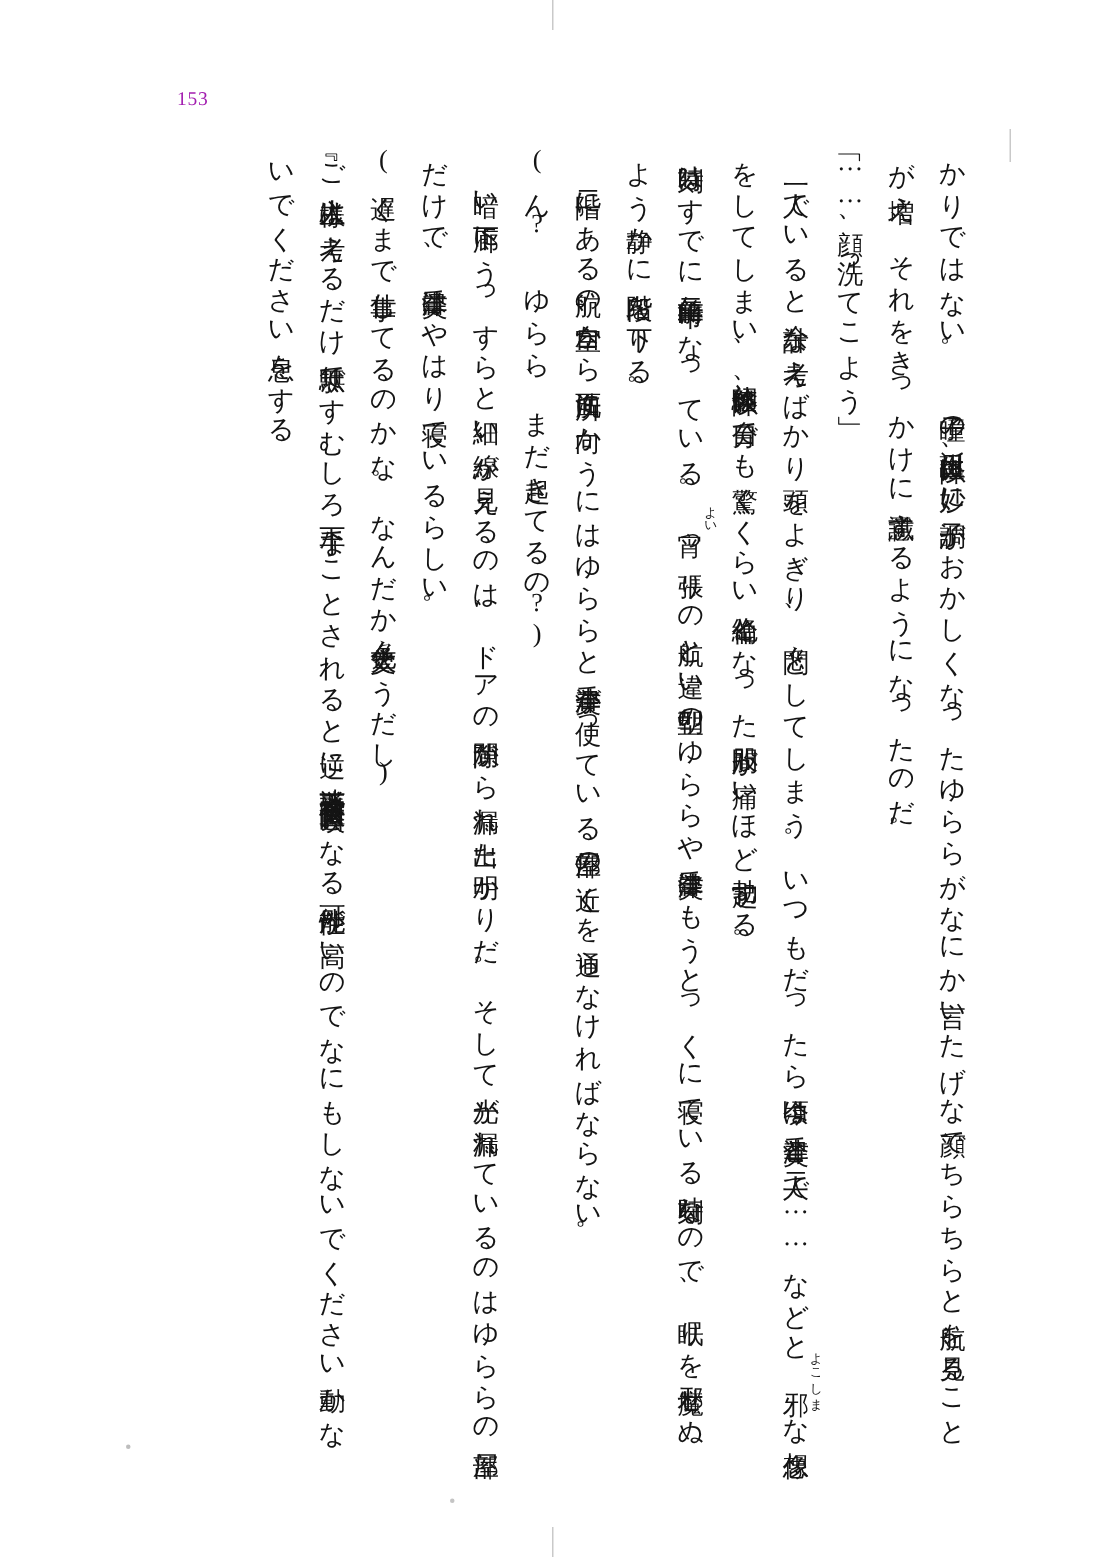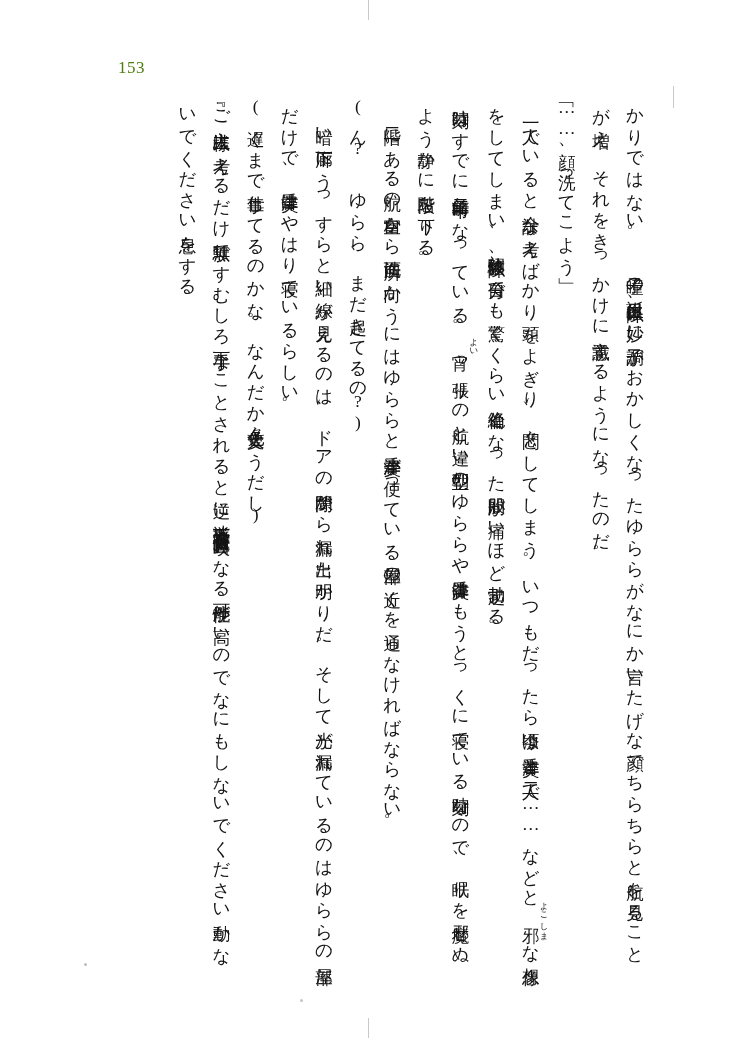--- a/index.html
+++ b/index.html
@@ -18,24 +18,24 @@
   .page {
     position: absolute;
     inset: 0;
     background: #ffffff;
   }
   
   .page-number {
     position: absolute;
     top: 58px;
     left: 118px;
-    font-size: 17px;
+    font-size: 13px;
     letter-spacing: 0.5px;
     font-family: "Liberation Serif", "DejaVu Serif", serif;
-    color: #4d7c0f;
+    color: #a21caf;
   }
   
   .text-block {
     position: absolute;
     top: 96px;
     right: 84px;
     left: 86px;
     height: 860px;
     writing-mode: vertical-rl;
     text-orientation: upright;

